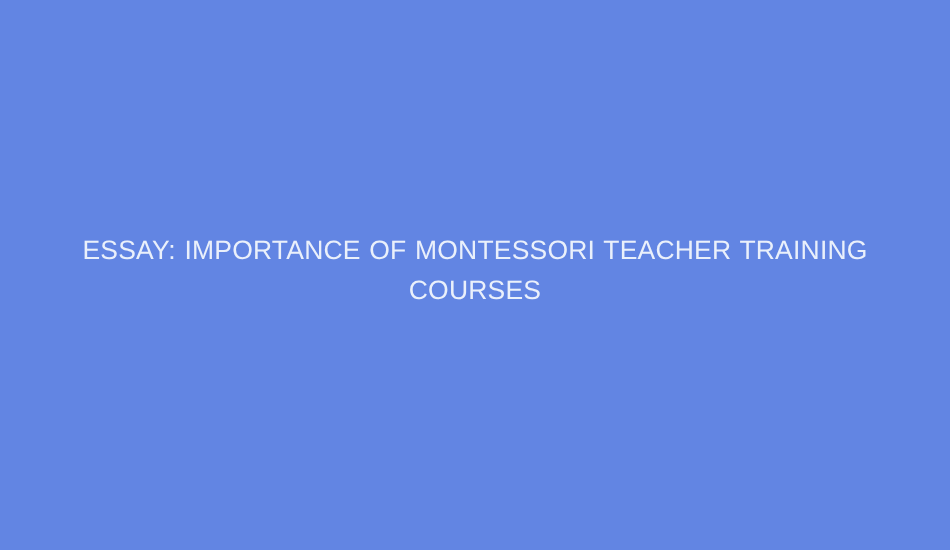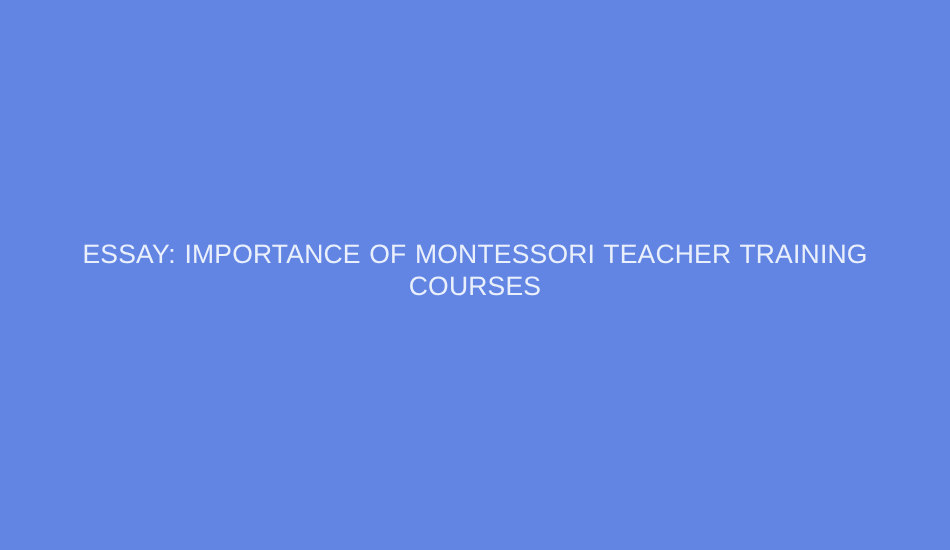--- a/index.html
+++ b/index.html
@@ -28,21 +28,21 @@
     margin: 0 auto;
     
     transform: translateY(-5px);
   }
   .banner-title {
     margin: 3px;
     padding: 0;
     font-family: "Liberation Sans", sans-serif;
     font-size: 26.5px;
     font-weight: 400;
-    line-height: 32px;
+    line-height: 40px;
     letter-spacing: 0.2px;
     text-align: center;
     color: #eaf0fb;
     white-space: normal;
     word-spacing: 1px;
     text-rendering: geometricPrecision;
   }
 </style>
 </head>
 <body>

